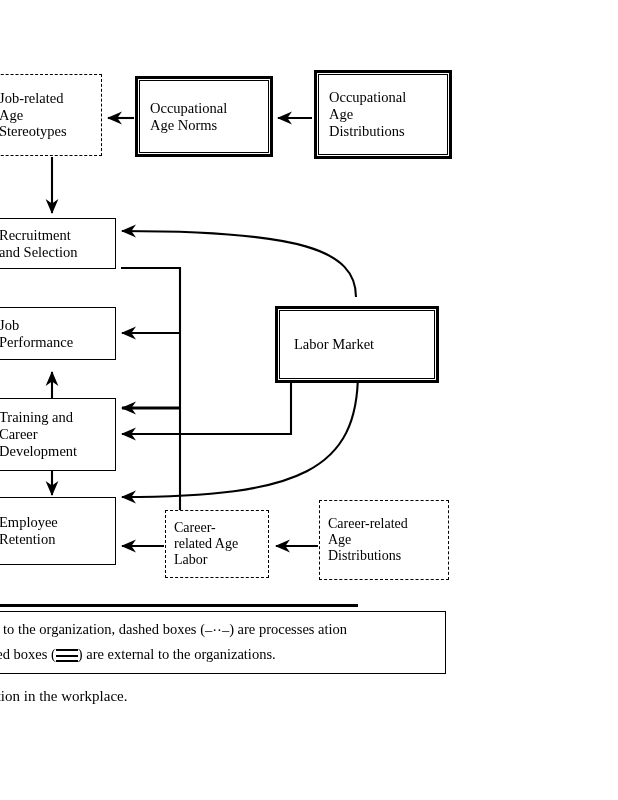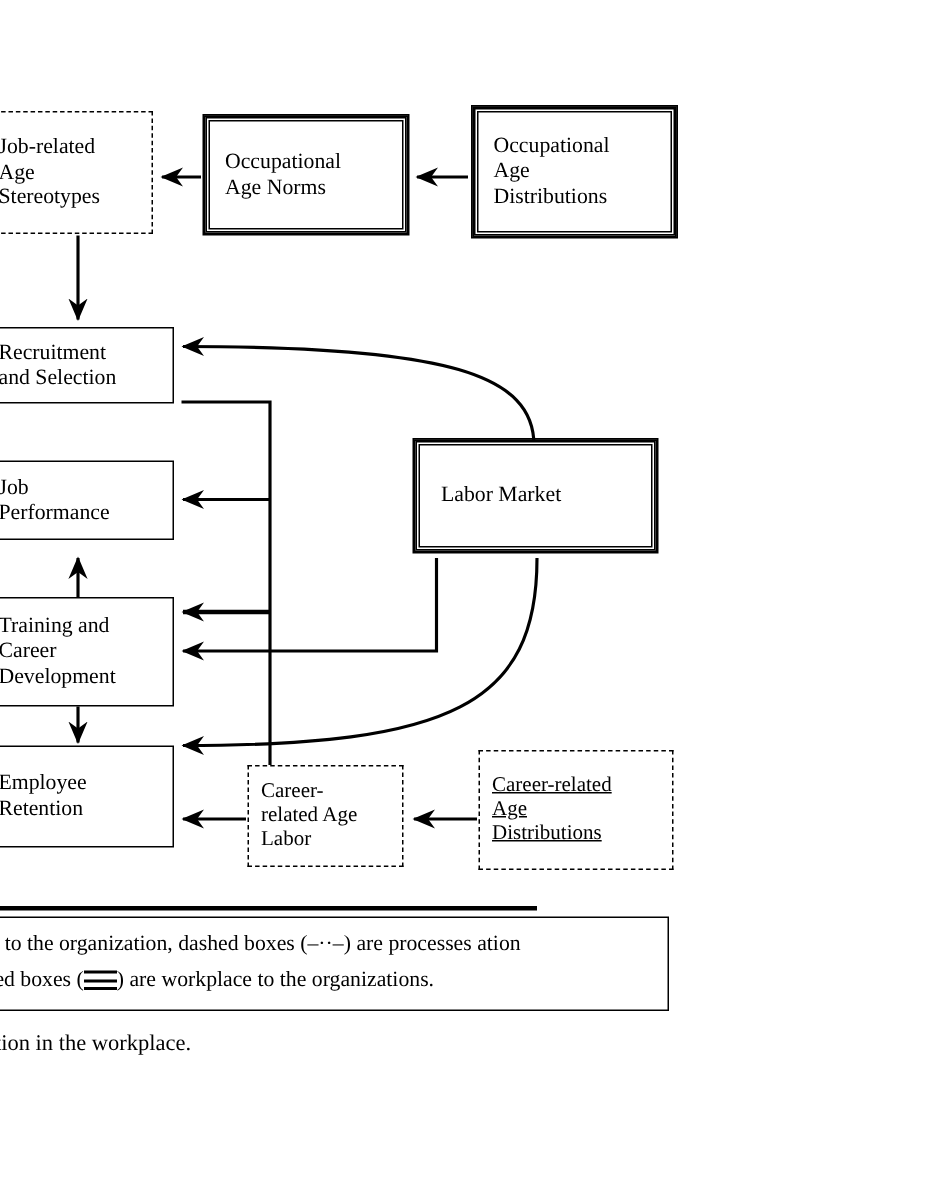--- a/index.html
+++ b/index.html
@@ -107,42 +107,42 @@
     <span class="txt" style="white-space:pre-line;padding-left:12px;">Training and
 Career
 Development</span>
   </div>
 
   <div class="box solid" style="left:-14px;top:497px;width:130px;height:68px;">
     <span class="txt" style="white-space:pre-line;padding-left:12px;">Employee
 Retention</span>
   </div>
 
-  <div class="box double" style="left:277px;top:294px;width:160px;height:73px;">
+  <div class="box double" style="left:277px;top:308px;width:160px;height:73px;">
     <span class="txt" style="white-space:pre-line;padding-left:14px;">Labor Market</span>
   </div>
 
   <div class="box dashed" style="left:165px;top:510px;width:104px;height:68px;">
     <span class="txt" style="white-space:pre-line;padding-left:8px;font-size:14px;">Career-
 related Age
 Labor</span>
   </div>
 
-  <div class="box dashed" style="left:319px;top:500px;width:130px;height:80px;text-decoration:underline;">
+  <div class="box dashed" style="left:319px;top:500px;width:130px;height:80px;">
     <span class="txt" style="white-space:pre-line;padding-left:8px;font-size:14px;">Career-related
 Age
 Distributions</span>
   </div>
 
   <div class="rule" style="left:-10px;top:604px;width:368px;height:3px;"></div>
 
   <div class="legendbox" style="left:-12px;top:611px;width:458px;height:63px;">
     <span class="ltxt">
       <span>al to the organization, dashed boxes (</span><span class="dashmark">–··–</span><span>) are processes ation</span>
     </span>
     <span class="ltxt" style="padding-top:1px;">
-      <span>ned boxes (</span><span class="heavymark"></span><span>) are workplace to the organizations.</span>
+      <span>ned boxes (</span><span class="heavymark"></span><span>) are external to the organizations.</span>
     </span>
   </div>
 
   <div class="caption" style="left:-10px;top:688px;">ation in the workplace.</div>
 
 </div>
 
 </body></html>

